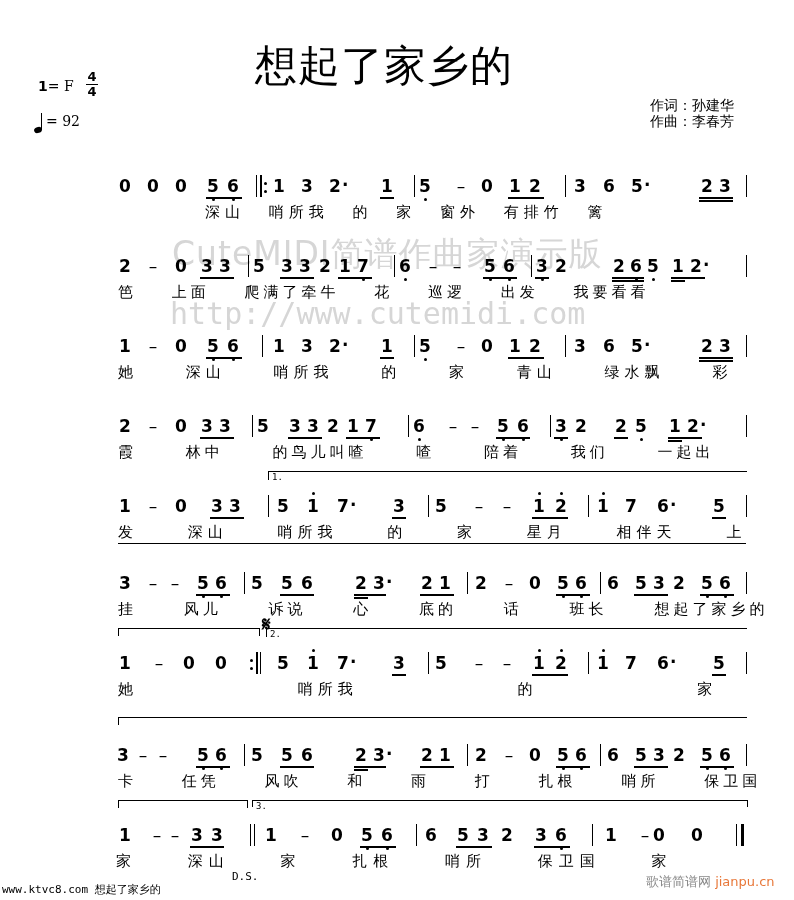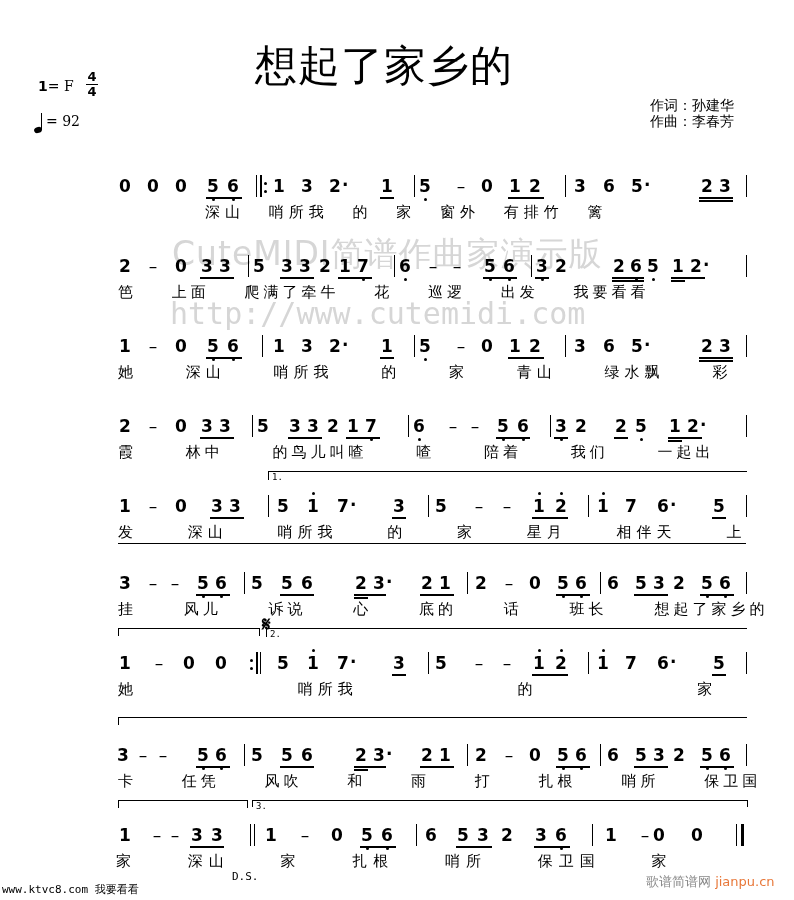--- a/index.html
+++ b/index.html
@@ -408,14 +408,14 @@
       <span class="n" style="left:652px">0</span>
       <span class="n" style="left:690px">0</span>
     <div class="bl" style="left:736px"></div>
       <div class="bl thick" style="left:741px"></div>
   </div>
   <div class="lyrics" style="left:116px;font-size:15px;letter-spacing:6px;word-spacing:40px;white-space:nowrap;">家 深山 家 扎根 哨所 保卫国 家</div>
 </div>
 
 <div class="abs ds">D.S.</div>
 
-<div class="abs footer-left">www.ktvc8.com 我要看看</div>
+<div class="abs footer-left">www.ktvc8.com 想起了家乡的</div>
 <div class="abs footer-right"><span style="color:#888">歌谱简谱网</span> <span>jianpu.cn</span></div>
 
 </body></html>

